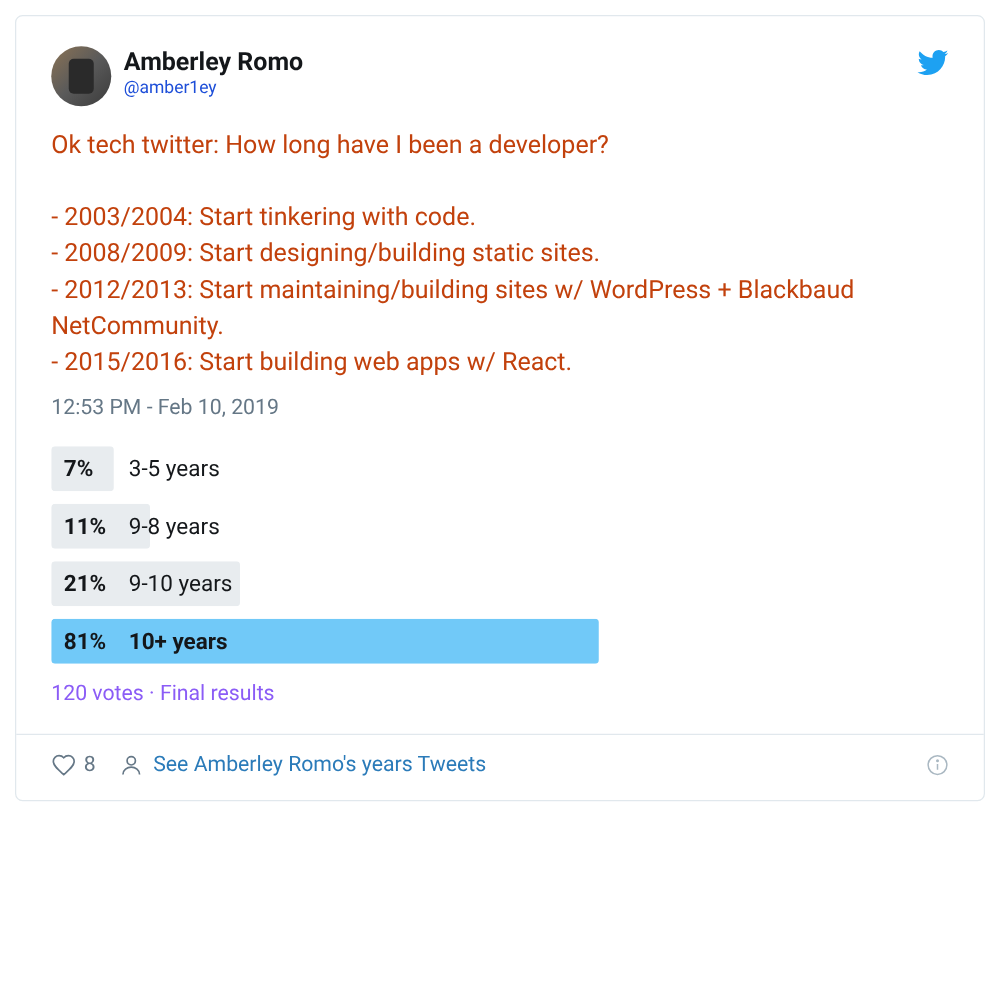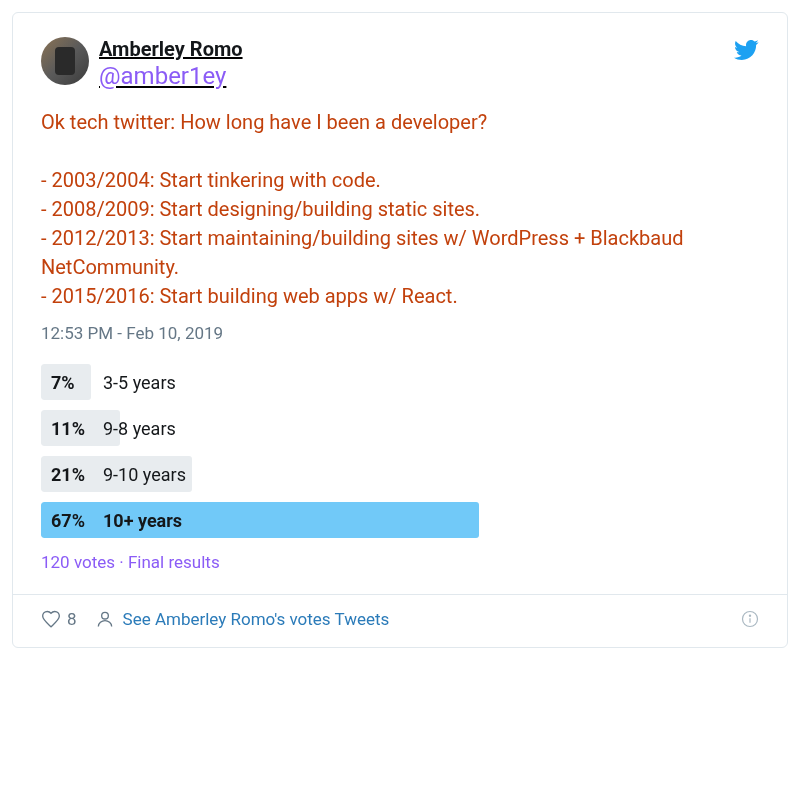--- a/index.html
+++ b/index.html
@@ -42,31 +42,30 @@
       left: 30%;
       width: 40%;
       height: 60%;
       background: #2a2a2a;
       border-radius: 4px;
     }
     .user-info {
       display: flex;
       flex-direction: column;
       flex: 1;
-      text-decoration: underline;
     }
     .display-name {
       font-weight: 700;
       font-size: 20px;
       color: #14171a;
       line-height: 1.2;
     }
     .handle {
-      font-size: 24px;
-      color: #8b5cf6;
+      font-size: 14px;
+      color: #1d4ed8;
       line-height: 1.3;
     }
     .twitter-logo {
       color: #1da1f2;
       flex-shrink: 0;
     }
     .tweet-text {
       font-size: 20px;
       color: #c2410c;
       line-height: 1.45;
@@ -210,21 +209,21 @@
     <div class="poll-option">
       <div class="poll-bar grey" style="width:21%"></div>
       <div class="poll-content">
         <span class="poll-pct">21%</span>
         <span class="poll-label">9-10 years</span>
       </div>
     </div>
     <div class="poll-option">
       <div class="poll-bar blue" style="width:61%"></div>
       <div class="poll-content">
-        <span class="poll-pct winner">67%</span>
+        <span class="poll-pct winner">81%</span>
         <span class="poll-label winner">10+ years</span>
       </div>
     </div>
   </div>
 
   <div class="poll-meta">120 votes · Final results</div>
 
   <hr class="divider">
 
   <div class="footer">
@@ -237,21 +236,21 @@
         </span>
         <span>8</span>
       </div>
       <div class="profile-group">
         <span>
           <svg width="20" height="20" viewBox="0 0 24 24" fill="none" stroke="#657786" stroke-width="1.6">
             <circle cx="12" cy="8" r="4"></circle>
             <path d="M4 21c0-4 4-7 8-7s8 3 8 7"></path>
           </svg>
         </span>
-        <span>See Amberley Romo's votes Tweets</span>
+        <span>See Amberley Romo's years Tweets</span>
       </div>
     </div>
     <span class="info-icon">
       <svg width="18" height="18" viewBox="0 0 24 24" fill="none" stroke="#aab8c2" stroke-width="1.6">
         <circle cx="12" cy="12" r="10"></circle>
         <line x1="12" y1="11" x2="12" y2="17"></line>
         <circle cx="12" cy="7.5" r="0.8" fill="#aab8c2"></circle>
       </svg>
     </span>
   </div>

